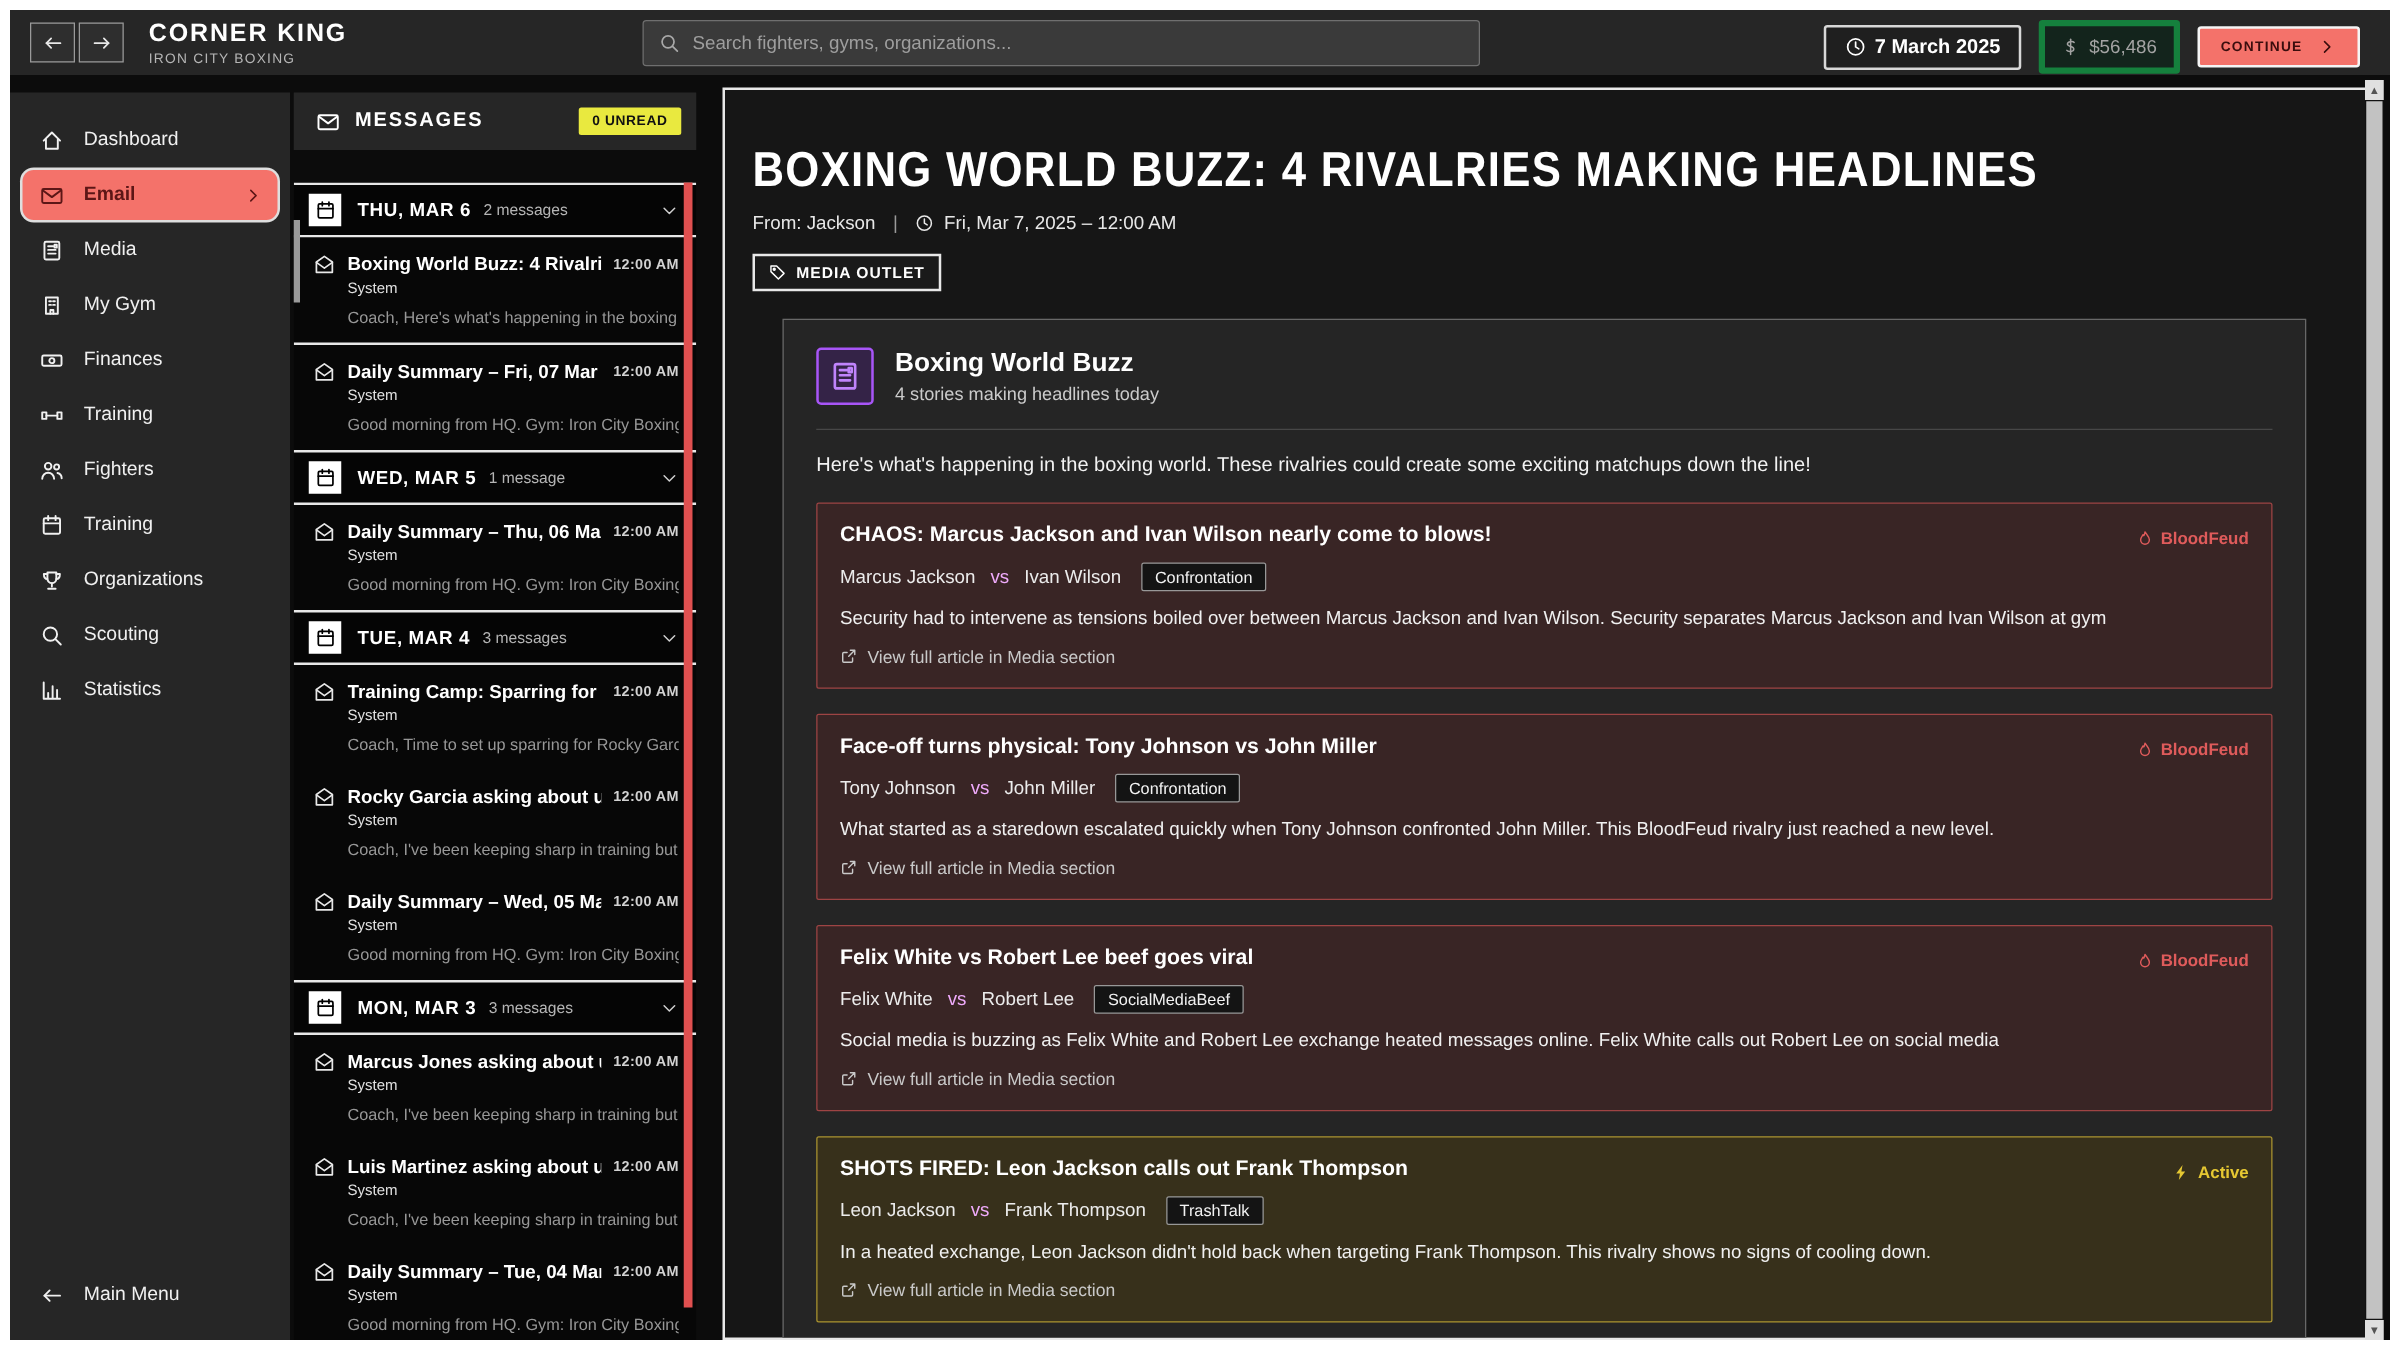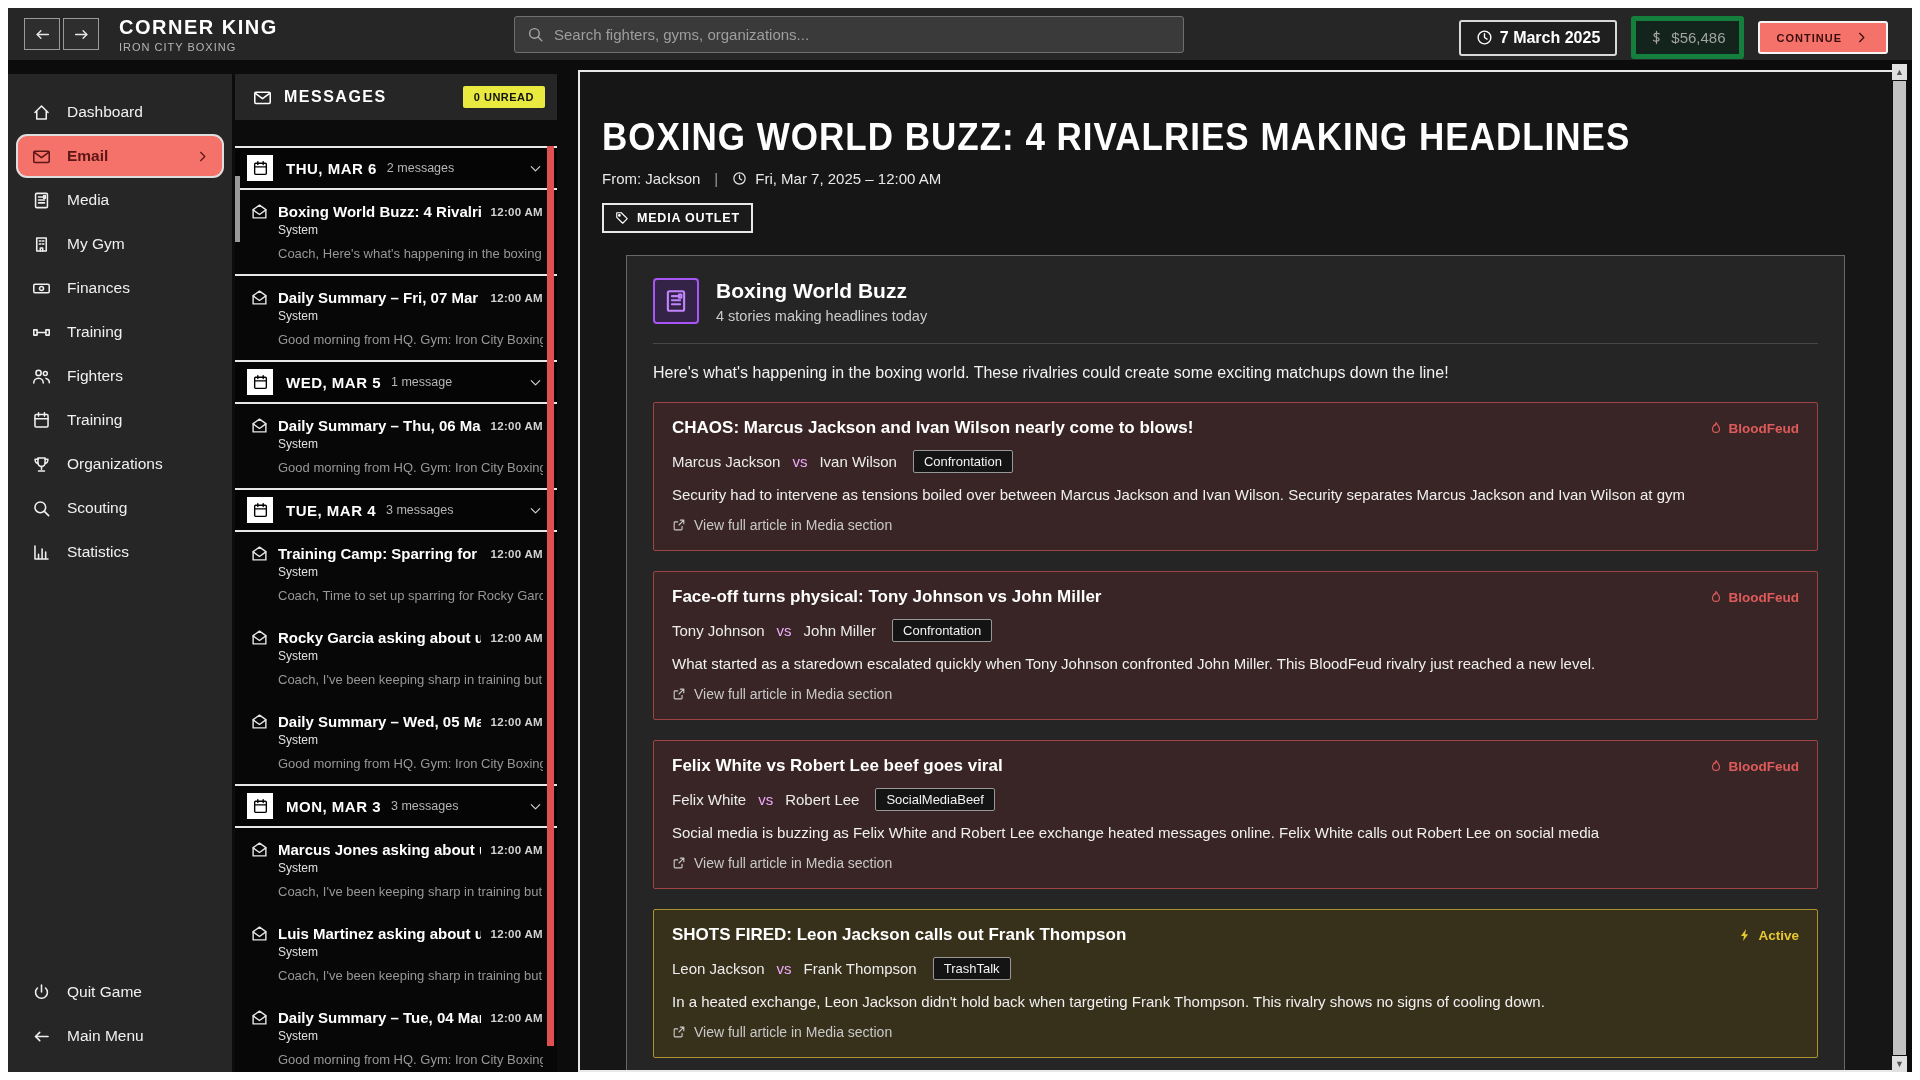--- a/index.html
+++ b/index.html
@@ -108,21 +108,21 @@
                border-radius: 4px; color: #c084fc; display: flex; align-items: center;
                justify-content: center; flex: 0 0 auto; }
   .card-icon svg { width: 26px; height: 26px; }
   .card-title { color: #fff; font-size: 21px; font-weight: 800; }
   .card-sub { color: #cbcbcb; font-size: 14.5px; margin-top: 5px; }
   .card-divider { border: none; border-top: 1px solid #474747; margin: 19px 0 20px 0; }
   .intro-text { color: #f2f2f2; font-size: 16px; }
   .story-card { margin-top: 20px; padding: 15px 18px 17px 18px; border-radius: 2px; }
   .story-card.card-feud { background: #392525; border: 1px solid #9e4444; }
   .story-card.card-active { background: #37301b; border: 1px solid #ab9430; }
-  .story-top { display: flex; align-items: center; }
+  .story-top { display: flex; align-items: flex-end; }
   .story-headline { color: #fff; font-size: 17px; font-weight: 800; flex: 1; }
   .story-status { display: flex; align-items: center; gap: 6px; font-size: 13.5px;
                   font-weight: 700; flex: 0 0 auto; margin-left: 14px; }
   .story-status svg { width: 14px; height: 14px; }
   .status-feud { color: #df5b5b; }
   .status-active { color: #e6c832; }
   .story-fighters { display: flex; align-items: center; gap: 12px; margin-top: 12px;
                     color: #ececec; font-size: 15px; }
   .story-fighters .vs { color: #f0abfc; }
   .type-badge { background: #141414; border: 1px solid #989898; color: #f2f2f2;
@@ -332,30 +332,20 @@
             <svg viewBox="0 0 16 16" fill="none" stroke="currentColor" stroke-width="1.3" stroke-linecap="round" stroke-linejoin="round">
               <path d="M2.5 2.5v11h11"></path>
               <path d="M5.5 13V9.5M8.5 13V5M11.5 13V7.5"></path>
             </svg>
           </span>
     <span class="sb-label">Statistics</span>
 
   </div>
 </div>
     <div class="sb-footer">
-  <div class="sb-item">
-    <span class="sb-icon" style="display: inline-flex;">
-            <svg viewBox="0 0 16 16" fill="none" stroke="currentColor" stroke-width="1.3" stroke-linecap="round" stroke-linejoin="round">
-              <path d="M8 1.8v5.7"></path>
-              <path d="M4.6 4.2a5 5 0 1 0 6.8 0"></path>
-            </svg>
-          </span>
-    <span class="sb-label">Quit Game</span>
-
-  </div>
 
   <div class="sb-item">
     <span class="sb-icon" style="display: inline-flex;">
             <svg viewBox="0 0 16 16" fill="none" stroke="currentColor" stroke-width="1.3" stroke-linecap="round" stroke-linejoin="round">
               <path d="M13.5 8H3"></path>
               <path d="M6.5 4.5 3 8l3.5 3.5"></path>
             </svg>
           </span>
     <span class="sb-label">Main Menu</span>
 

